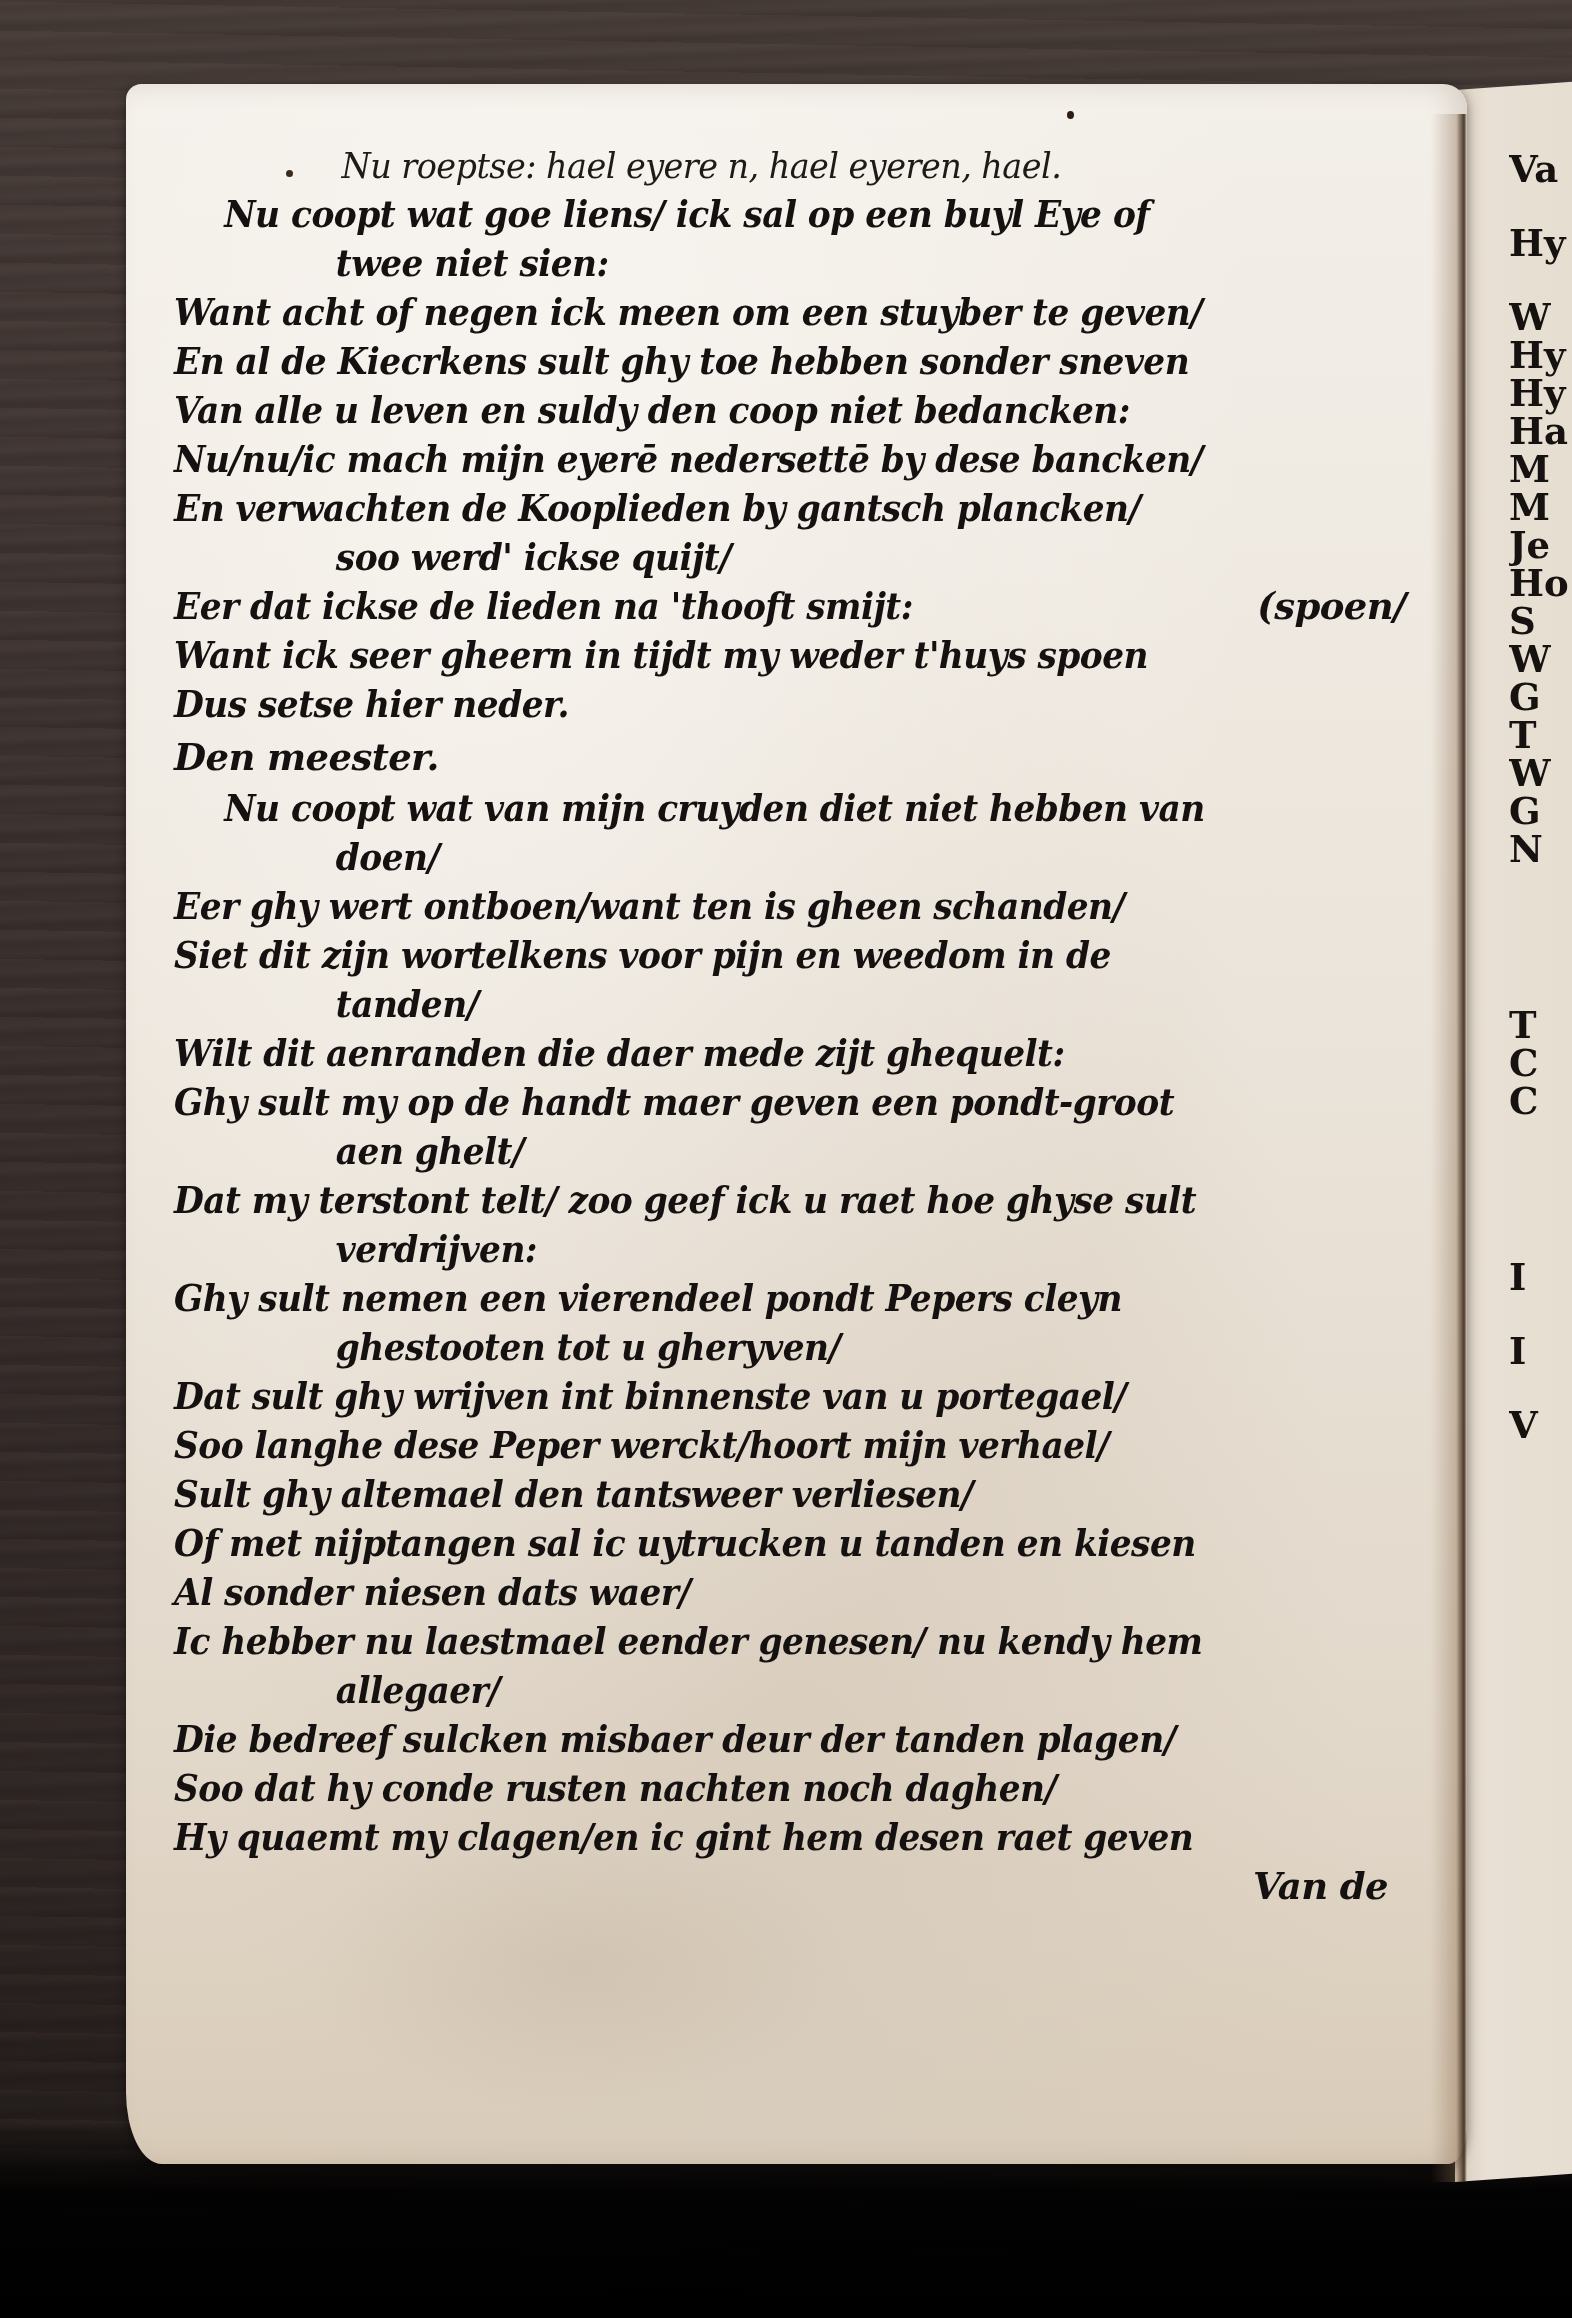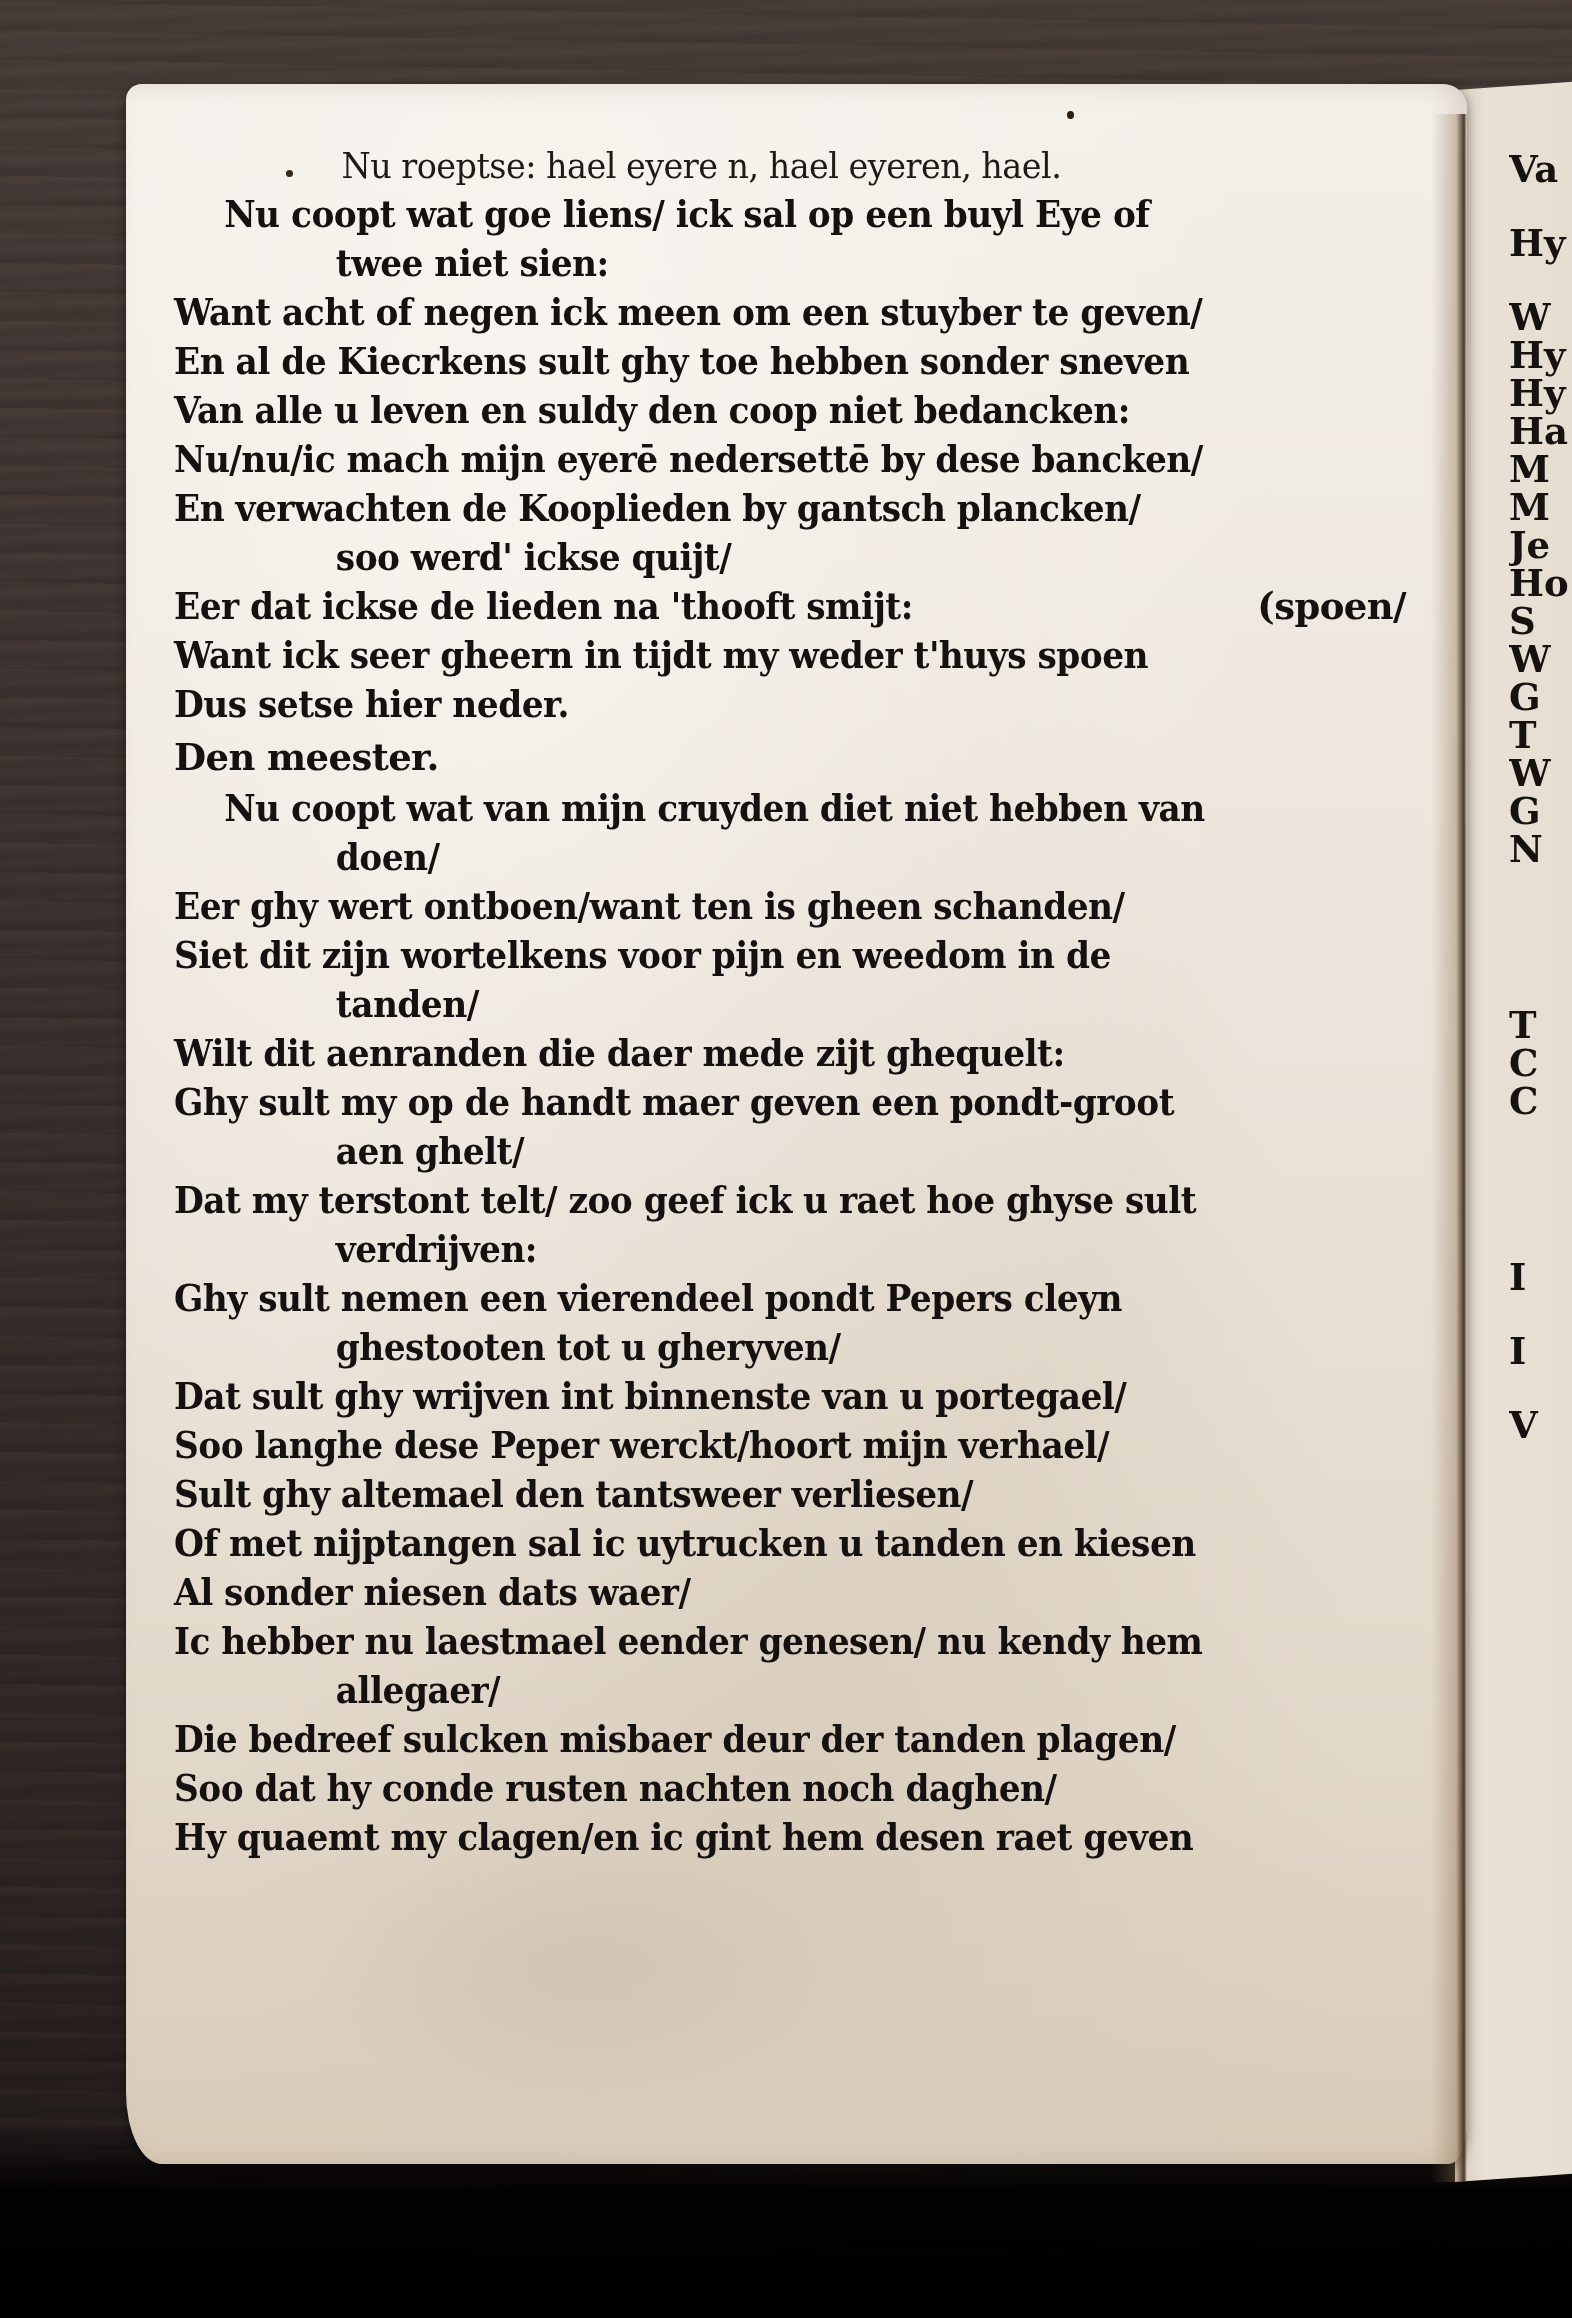--- a/index.html
+++ b/index.html
@@ -89,20 +89,21 @@
     position: absolute;
     left: 174px;
     top: 141px;
     width: 1232px;
     color: #141110;
     font-family: "DejaVu Serif", serif;
     font-weight: bold;
     font-size: 37px;
     line-height: 49px;
     letter-spacing: -0.6px;
+    font-style: italic;
   }
   .line {
     display: block;
     white-space: nowrap;
     transform: scaleX(0.93);
     transform-origin: left center;
   }
   .line.indent-1 { padding-left: 54px; }
   .line.indent-2 { padding-left: 174px; }
   .line.roman {
@@ -212,14 +213,15 @@
   <span class="line">Dat sult ghy wrijven int binnenste van u portegael/</span>
   <span class="line">Soo langhe dese Peper werckt/hoort mijn verhael/</span>
   <span class="line">Sult ghy altemael den tantsweer verliesen/</span>
   <span class="line">Of met nijptangen sal ic uytrucken u tanden en kiesen</span>
   <span class="line">Al sonder niesen dats waer/</span>
   <span class="line">Ic hebber nu laestmael eender genesen/ nu kendy hem</span>
   <span class="line indent-2">allegaer/</span>
   <span class="line">Die bedreef sulcken misbaer deur der tanden plagen/</span>
   <span class="line">Soo dat hy conde rusten nachten noch daghen/</span>
   <span class="line">Hy quaemt my clagen/en ic gint hem desen raet geven</span>
+  <span class="line right">Van de</span>
 </div>
 
 
 </body></html>

